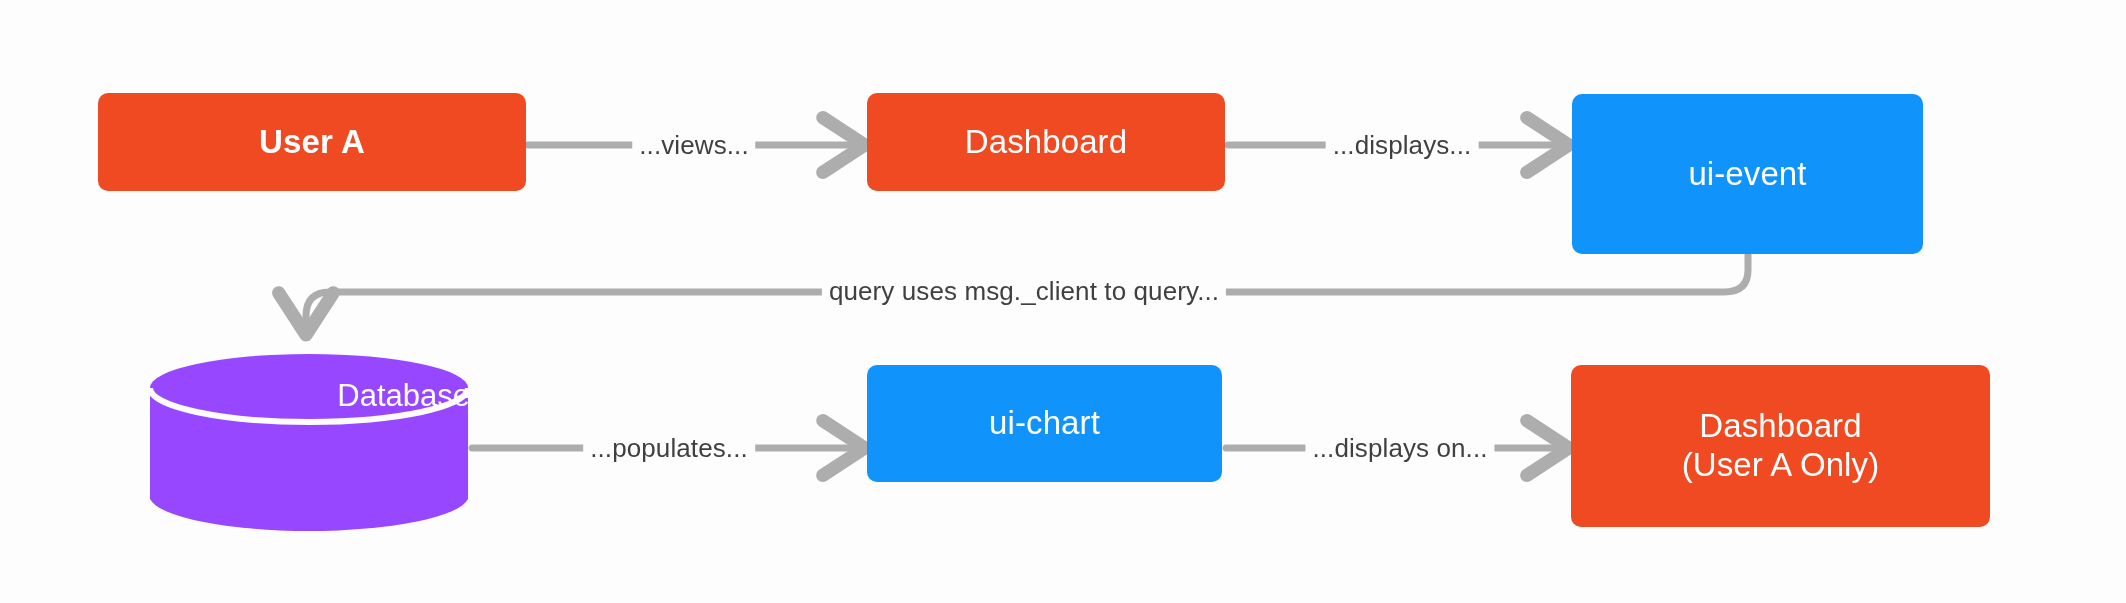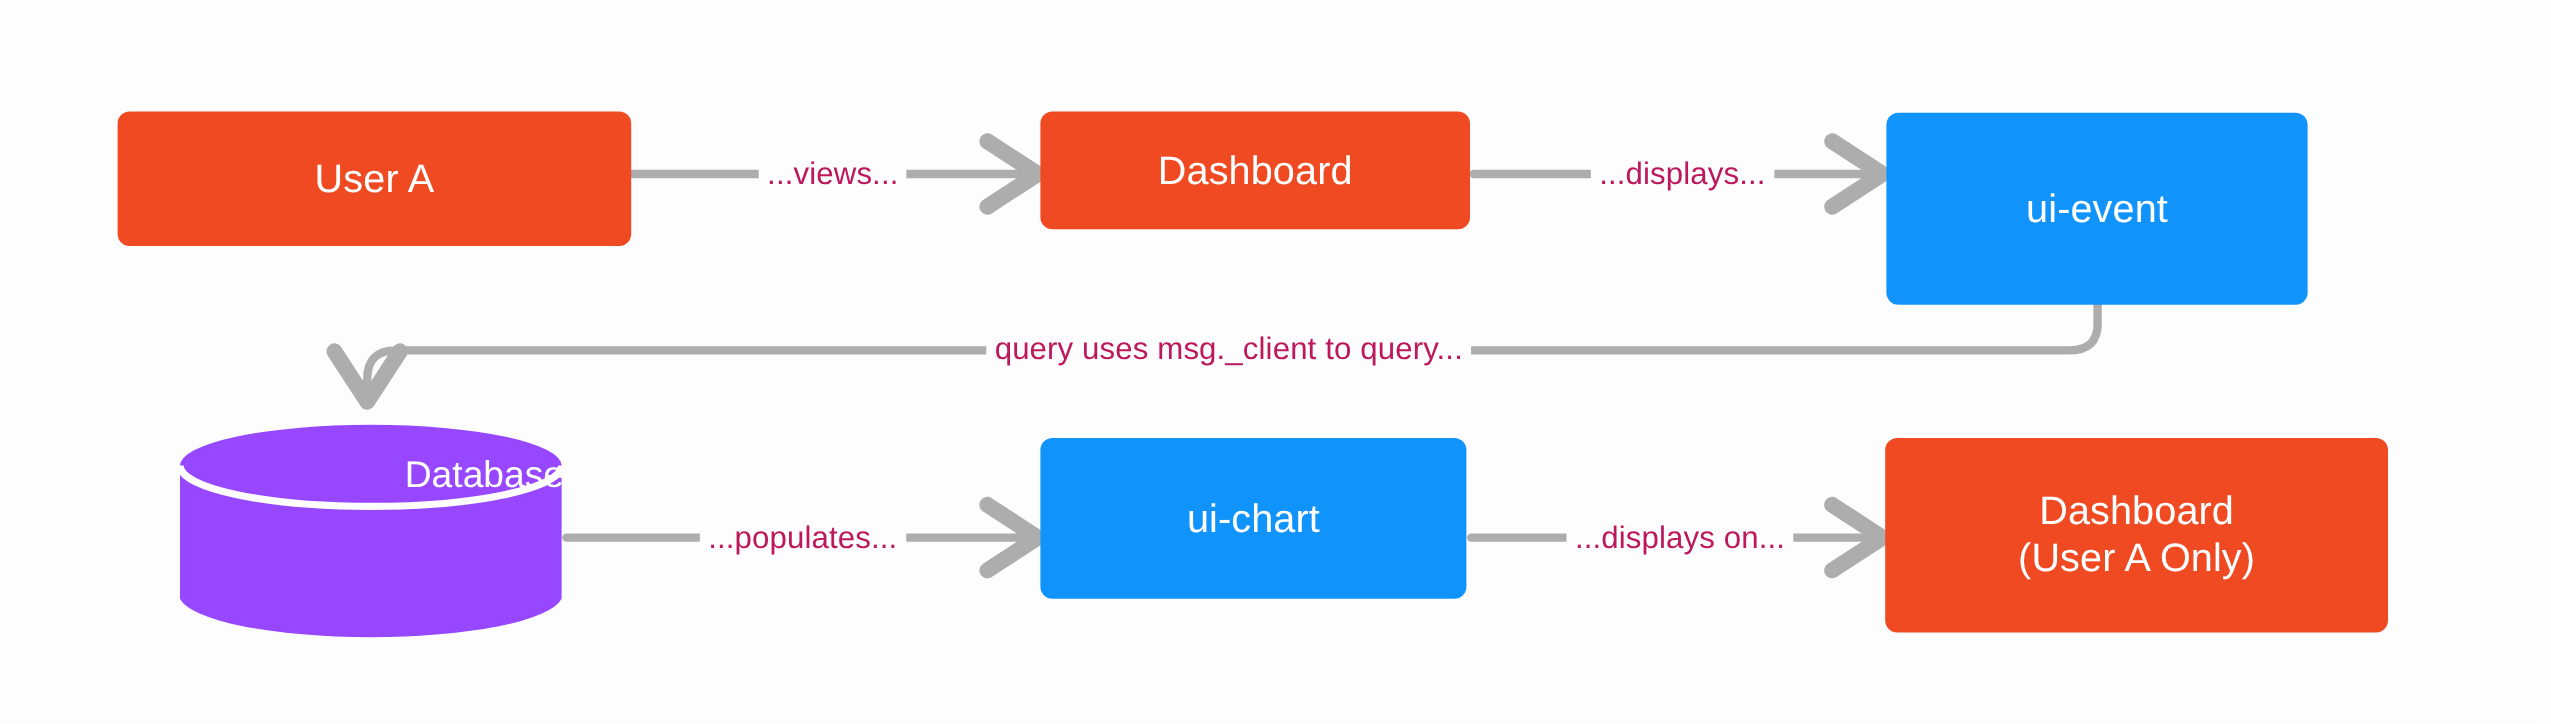--- a/index.html
+++ b/index.html
@@ -53,21 +53,21 @@
     left: 0;
     top: 0;
     width: 2126px;
     height: 603px;
     overflow: visible;
     pointer-events: none;
   }
   .edge-label {
     position: absolute;
     font-size: 26px;
-    color: #be185d;
+    color: #404040;
     white-space: nowrap;
     font-family: "Liberation Sans", sans-serif;
     background: #fdfdfd;
     padding: 0 7px;
     transform: translate(-50%, -50%);
     letter-spacing: 0.1px;
   }
 </style>
 </head>
 <body>
@@ -95,21 +95,21 @@
   <div class="edge-label" style="left:694px; top:145px;">...views...</div>
 
   <div class="edge-label" style="left:1402px; top:145px;">...displays...</div>
 
   <div class="edge-label" style="left:1024px; top:291px;">query uses msg._client to query...</div>
 
   <div class="edge-label" style="left:1400px; top:448px;">...displays on...</div>
 
   <div class="edge-label" style="left:669px; top:448px;">...populates...</div>
 
-  <div class="node" style="left:98px; top:93px; width:428px; height:112px; background:#f04a23;">
+  <div class="node" style="left:98px; top:93px; width:428px; height:98px; background:#f04a23;font-weight:bold;">
     <span>User A</span>
   </div>
 
   <div class="node" style="left:867px; top:93px; width:358px; height:98px; background:#f04a23;">
     <span>Dashboard</span>
   </div>
 
   <div class="node" style="left:1572px; top:62px; width:351px; height:160px; background:#1093fb;margin-top:32px;">
     <span>ui-event</span>
   </div>
@@ -119,21 +119,21 @@
 
       <path d="M 2 36 L 2 147 A 160 36 0 0 0 320 147 L 320 36 Z" fill="#9747ff"></path>
 
       <ellipse cx="161" cy="36" rx="159" ry="34" fill="#9747ff"></ellipse>
 
       <path d="M 2 36 A 159 34 0 0 0 320 36" fill="none" stroke="#fdfdfd" stroke-width="6"></path>
     </svg>
     <div class="cyl-label" style="top:26px;">Database</div>
   </div>
 
-  <div class="node" style="left:867px; top:365px; width:355px; height:134px; background:#1093fb;">
+  <div class="node" style="left:867px; top:365px; width:355px; height:117px; background:#1093fb;">
     <span>ui-chart</span>
   </div>
 
   <div class="node" style="left:1571px; top:365px; width:419px; height:162px; background:#f04a23;">
     <span>Dashboard</span>
     <span class="line2">(User A Only)</span>
   </div>
 
 </div>
 

